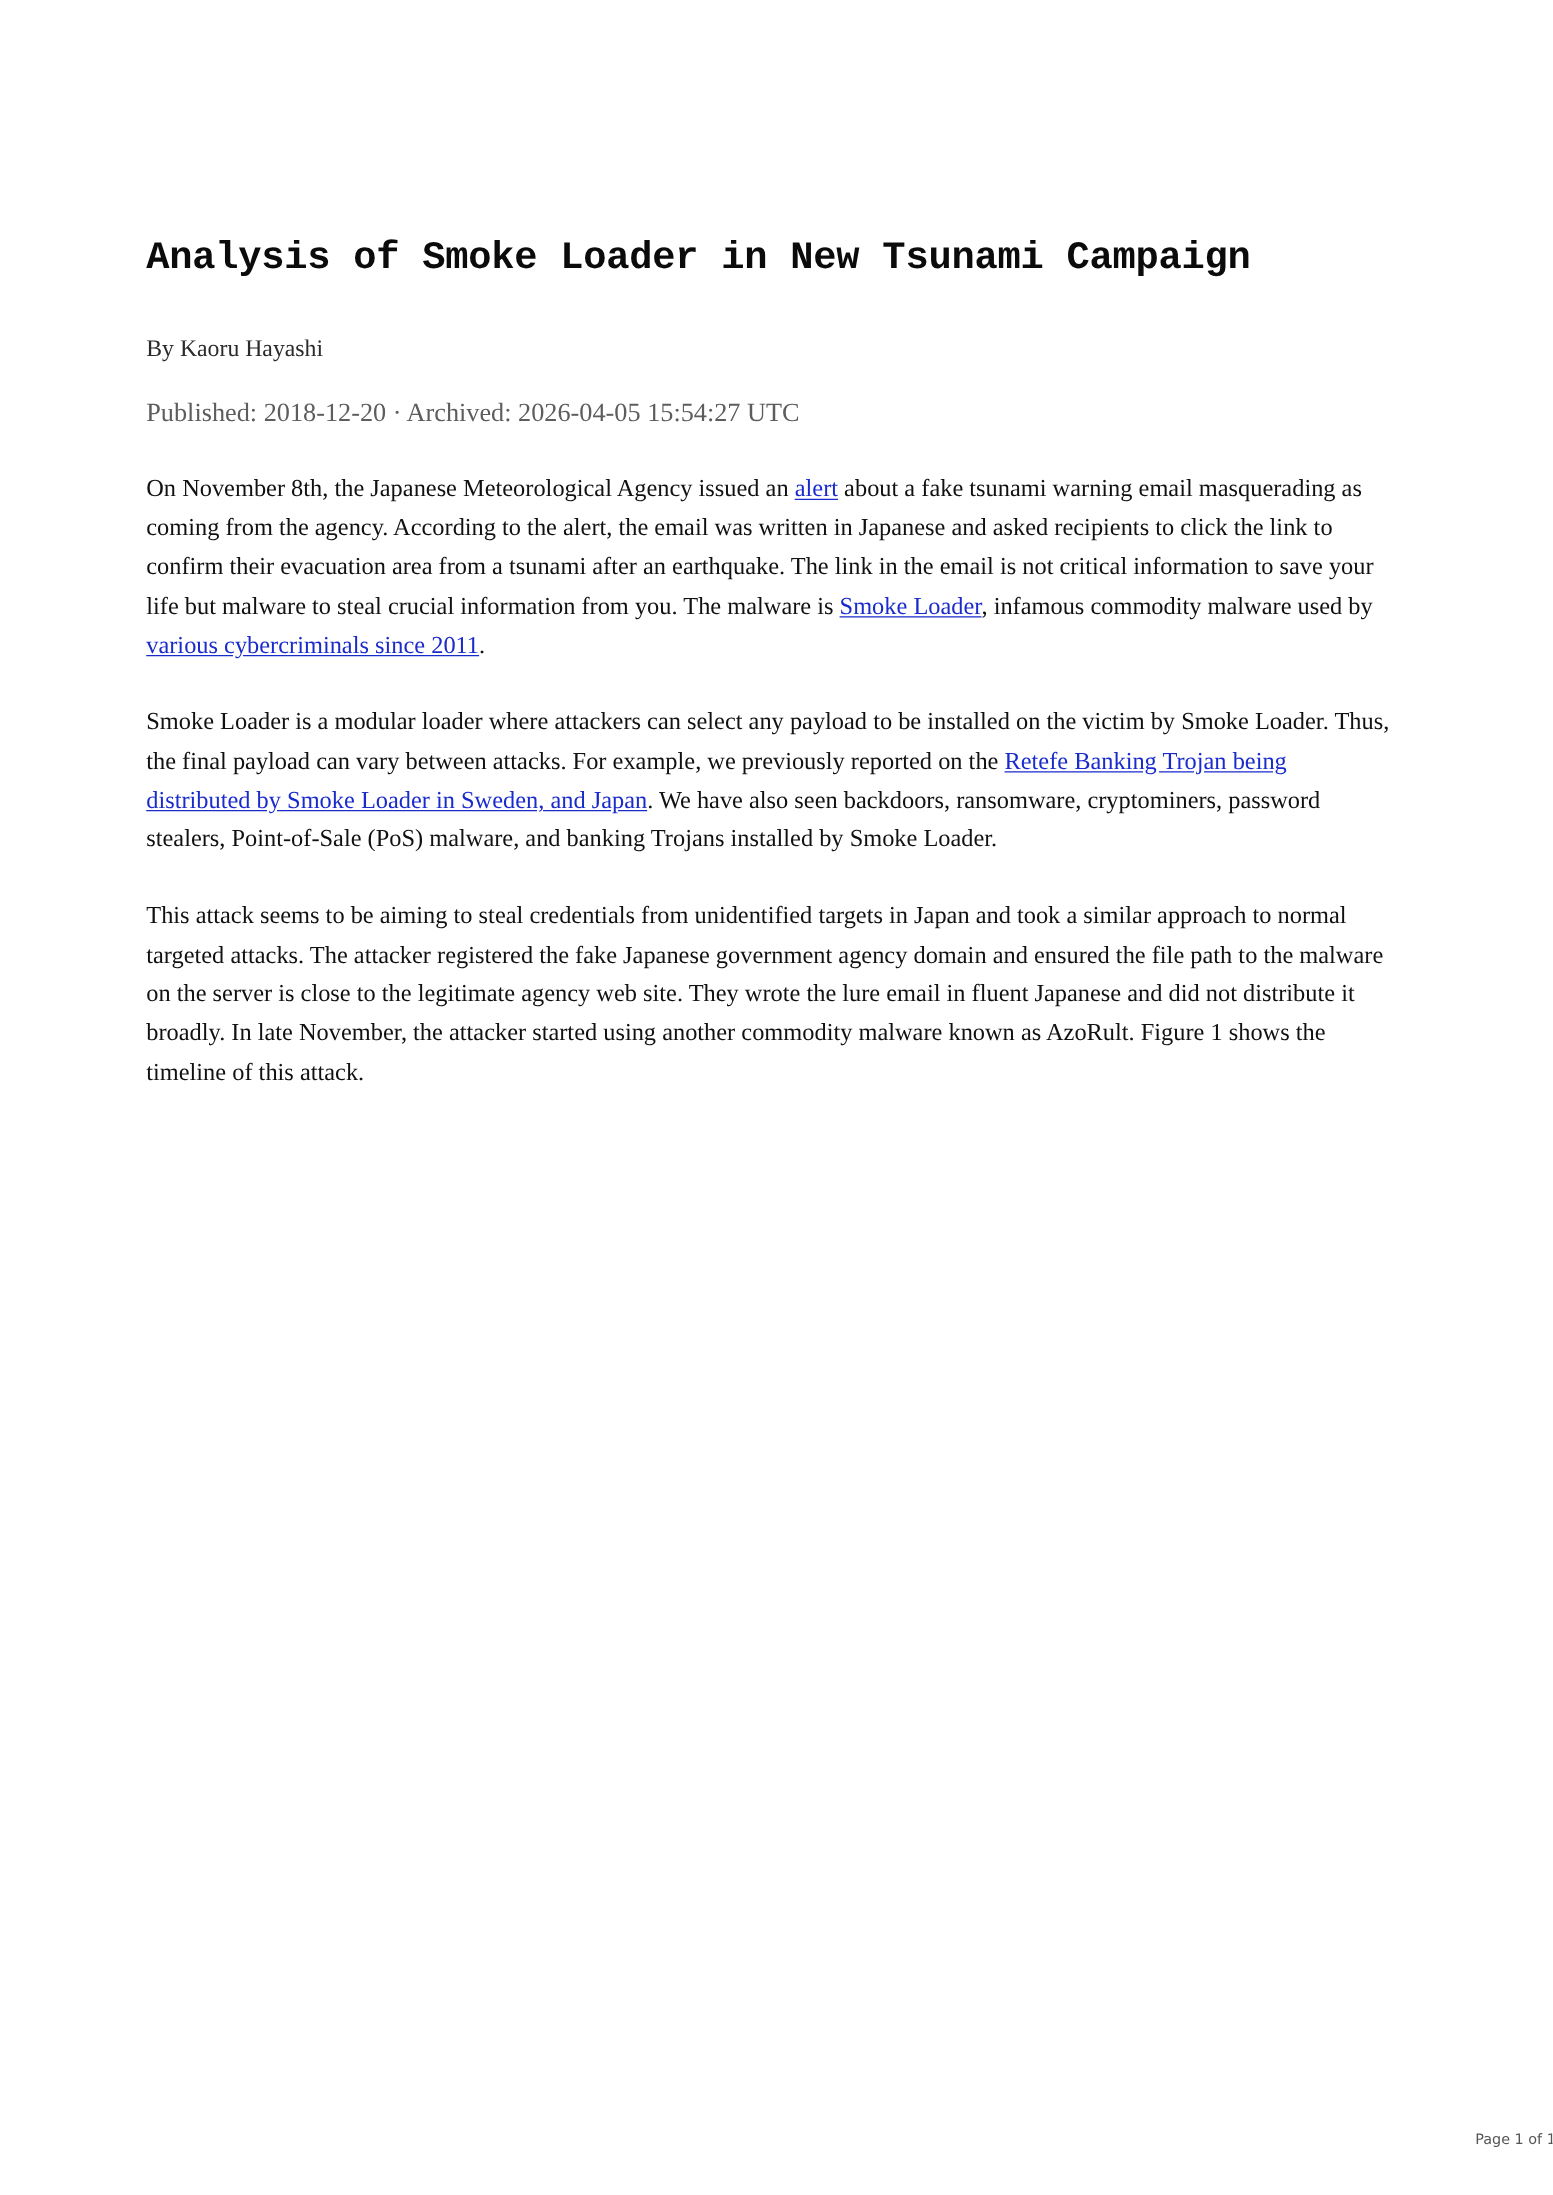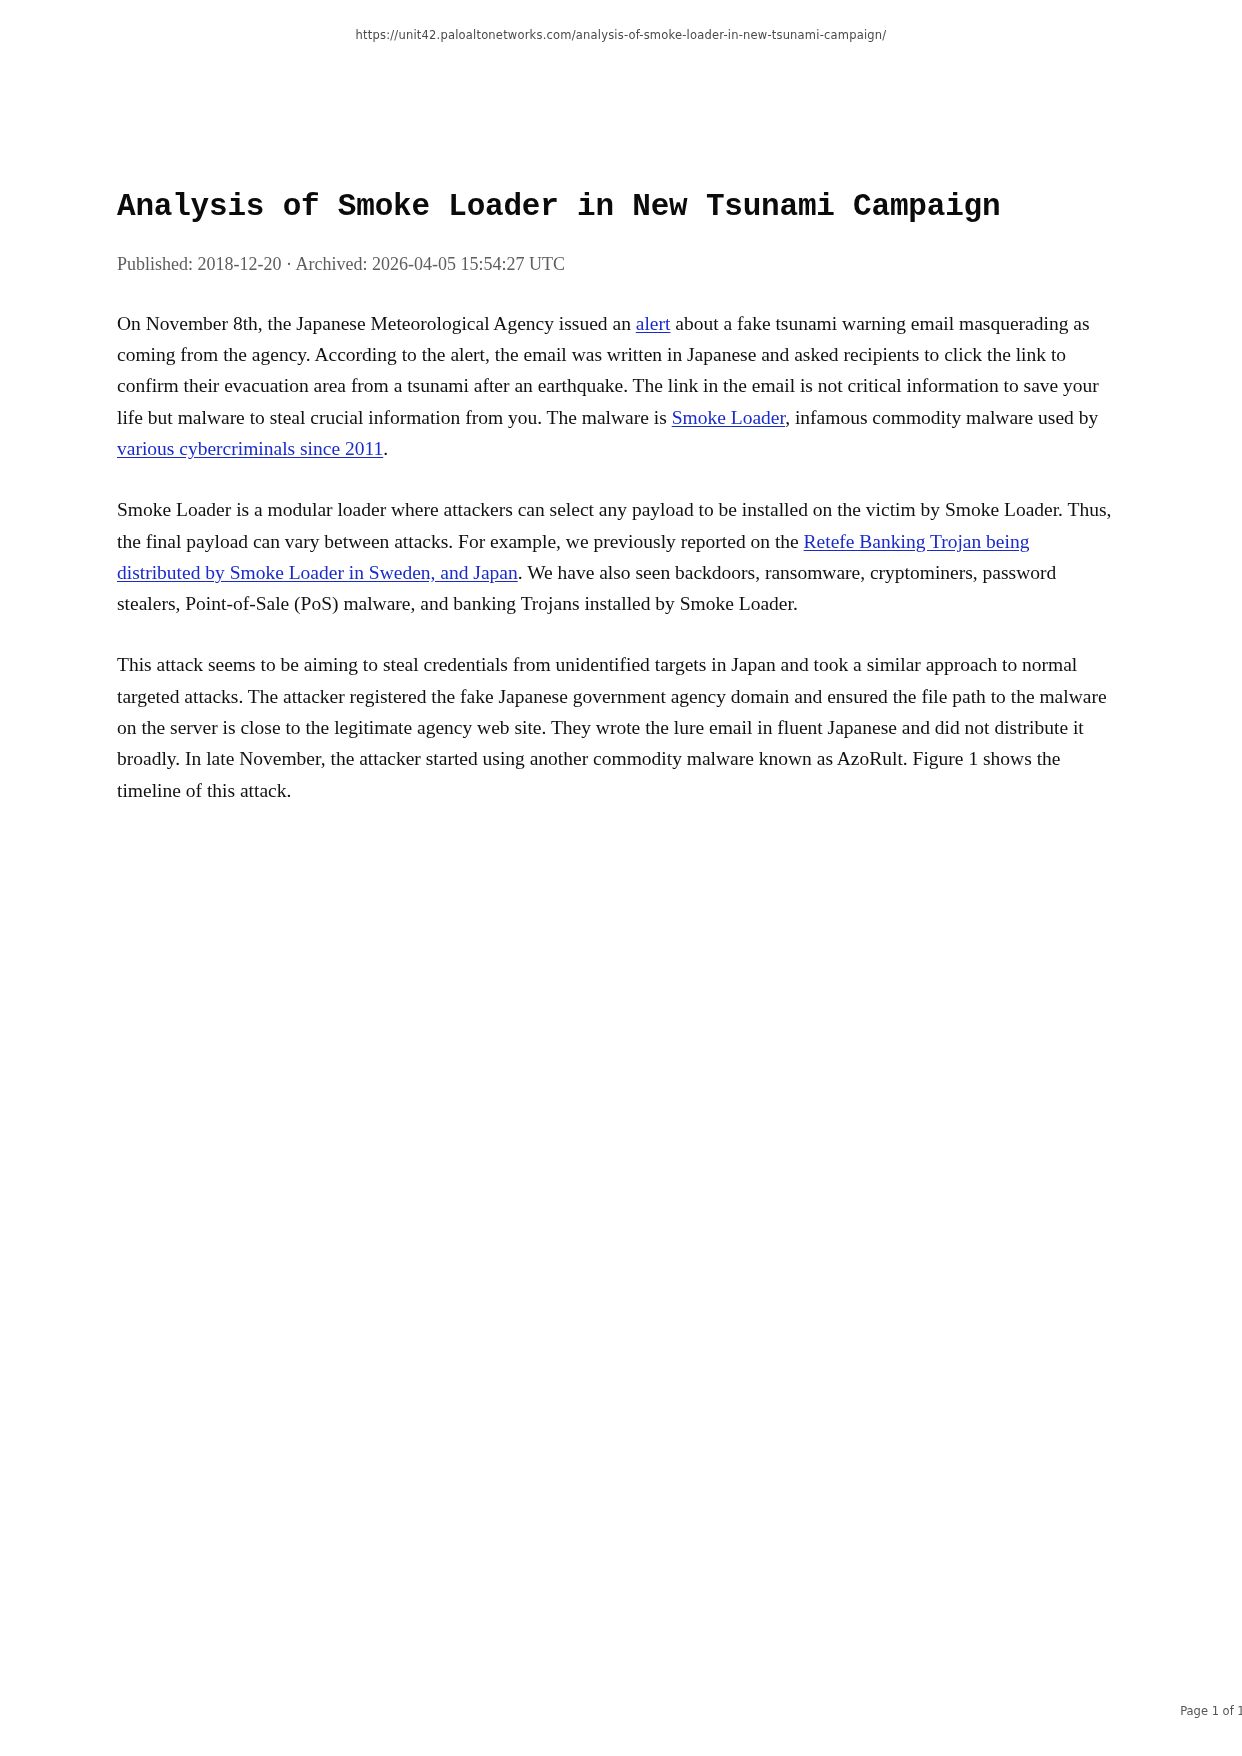--- a/index.html
+++ b/index.html
@@ -47,21 +47,21 @@
     line-height: 1.25;
     letter-spacing: -0.2px;
   }
   .byline {
     margin-top: 42px;
     font-size: 19px;
     color: #2b2b2b;
   }
   .meta {
     margin-top: 27px;
-    font-size: 18px;
+    font-size: 21px;
     color: #5d5d5d;
   }
   p.body-text {
     margin: 30px 0 0 0;
     font-size: 19.5px;
     line-height: 31.3px;
     color: #111111;
     text-align: left;
   }
   p.body-text.first {
@@ -82,26 +82,26 @@
     font-family: "DejaVu Sans", sans-serif;
     font-size: 11.5px;
     color: #555555;
   }
 </style>
 </head>
 <body>
 
 <div class="page">
 
-  <div class="header-url">https://unit42.paloaltonetworks.com/analysis-of-smoke-loader-in-new-tsunami-campaign/</div>
 
   <div class="content">
 
     <h1 class="doc-title">Analysis of Smoke Loader in New Tsunami Campaign</h1>
 
+    <div class="byline">By Kaoru Hayashi</div>
 
     <div class="meta">Published: 2018-12-20 · Archived: 2026-04-05 15:54:27 UTC</div>
 
     <p class="body-text first">
       <span>On November 8th, the Japanese Meteorological Agency issued an </span><a class="doclink" href="#">alert</a><span> about a fake tsunami warning email masquerading as coming from the agency. According to the alert, the email was written in Japanese and asked recipients to click the link to confirm their evacuation area from a tsunami after an earthquake. The link in the email is not critical information to save your life but malware to steal crucial information from you. The malware is </span><a class="doclink" href="#">Smoke Loader</a><span>, infamous commodity malware used by </span><a class="doclink" href="#">various cybercriminals since 2011</a><span>.</span>
     </p>
 
     <p class="body-text">
       <span>Smoke Loader is a modular loader where attackers can select any payload to be installed on the victim by Smoke Loader. Thus, the final payload can vary between attacks. For example, we previously reported on the </span><a class="doclink" href="#">Retefe Banking Trojan being distributed by Smoke Loader in Sweden, and Japan</a><span>. We have also seen backdoors, ransomware, cryptominers, password stealers, Point-of-Sale (PoS) malware, and banking Trojans installed by Smoke Loader.</span>
     </p>

